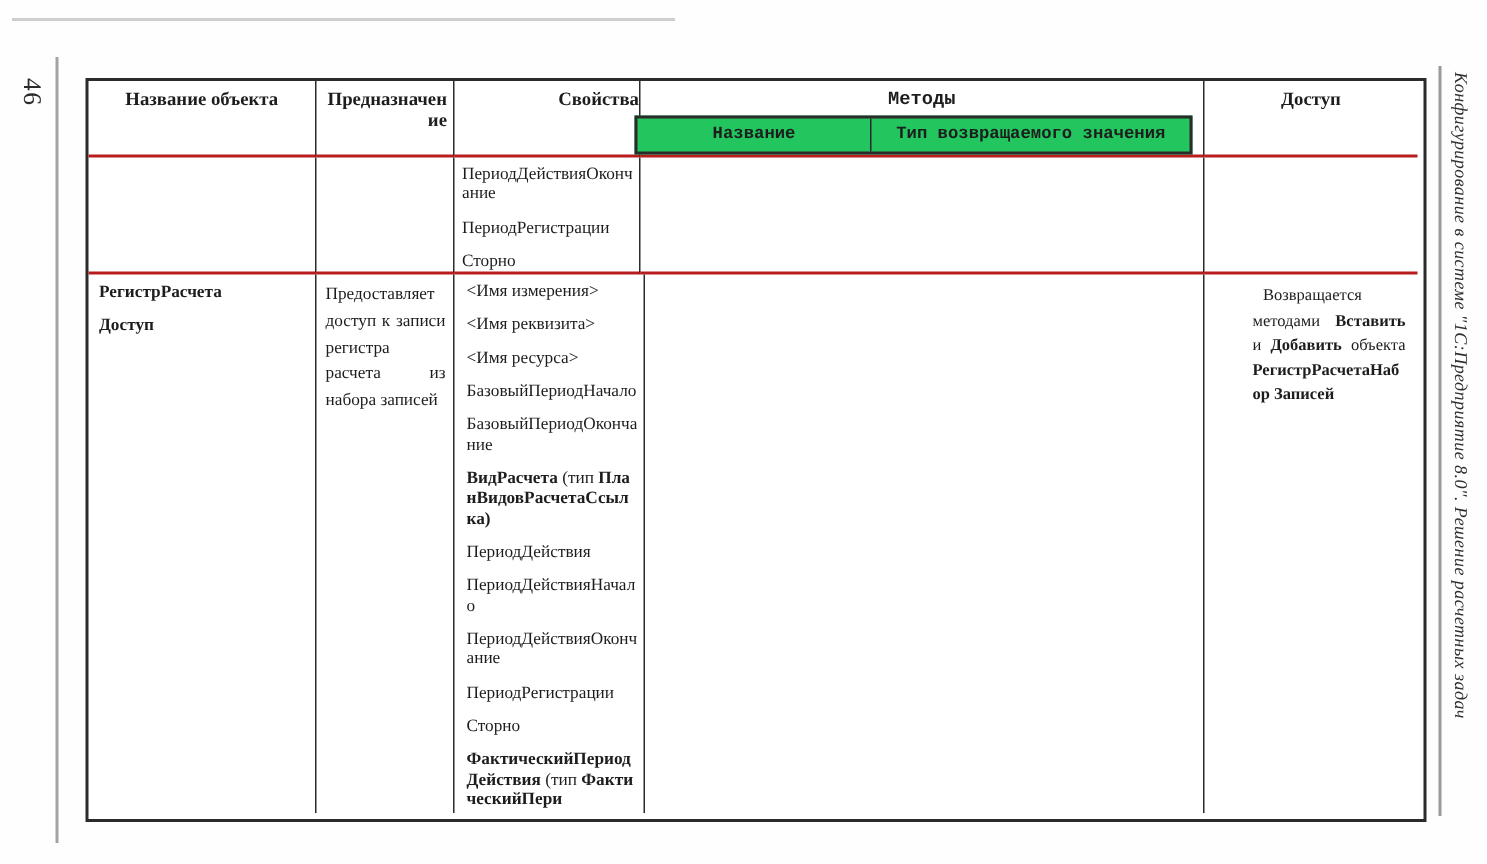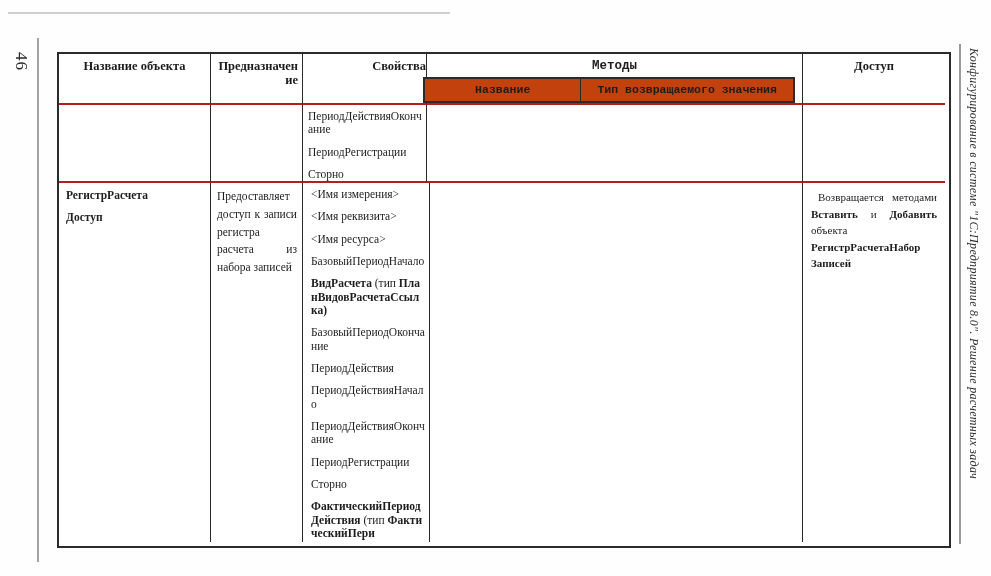--- a/index.html
+++ b/index.html
@@ -33,32 +33,32 @@
     border:2px solid #2b2b2b;background:#fff;
   }
   .cell{position:absolute;box-sizing:border-box;overflow:hidden;}
   .br{border-right:1px solid #2b2b2b;}
   .bb{border-bottom:2px solid #b91c1c;}
   .hdr{font-weight:bold;font-size:12.5px;text-align:center;padding-top:5px;line-height:1.15;}
   .hdr-wrap{word-break:break-all;padding-left:4px;padding-right:4px;}
   .methods-hdr{overflow:visible;}
   .sub-box{
     position:absolute;left:-4px;top:23px;width:372px;height:26px;
-    border:2px solid #2b2b2b;background:#c2410c;display:flex;box-sizing:border-box;
+    border:2px solid #2b2b2b;background:#22c55e;display:flex;box-sizing:border-box;
   }
   .sub-cell{font-weight:bold;font-size:11.5px;text-align:center;line-height:21px;box-sizing:border-box;}
   .sub-cell.first{width:42.5%;border-right:1px solid #2b2b2b;}
   .sub-cell.second{width:57.5%;}
   .props{font-size:11.5px;line-height:1.16;padding:5px 4px 0 5px;word-break:break-all;}
   .props .prop-item{margin:0 0 9px 0;}
   .objname{font-size:11.5px;font-weight:bold;padding:6px 0 0 7px;line-height:1.2;}
   .objname .prop-item{margin:0 0 8px 0;}
   .purpose{font-size:11.5px;line-height:1.55;padding:5px 5px 0 6px;text-align:justify;}
   .access{font-size:11px;line-height:1.5;padding:6px 8px 0 8px;text-align:justify;overflow-wrap:break-word;}
-  .access .prop-item{text-indent:7px;}
+  .access .prop-item{text-indent:7px;margin-left:24px;}
   span.b{font-weight:bold;}
 </style>
 </head>
 <body>
 
 <div class="page">
 
   <div class="artifact-top"></div>
   <div class="rule-left"></div>
   <div class="rule-right"></div>
@@ -93,22 +93,22 @@
     <div class="cell objname br" style="left:0;top:129px;width:152px;height:359px;">
         <div class="prop-item"><span class="b">РегистрРасчета</span></div>
         <div class="prop-item"><span class="b">Доступ</span></div>
       </div>
     <div class="cell purpose br" style="left:152px;top:129px;width:92px;height:359px;">Предоставляет доступ к записи регистра расчета из набора записей</div>
     <div class="cell props br" style="left:247px;top:129px;width:124px;height:359px;">
         <div class="prop-item"><span>&lt;Имя измерения&gt;</span></div>
         <div class="prop-item"><span>&lt;Имя реквизита&gt;</span></div>
         <div class="prop-item"><span>&lt;Имя ресурса&gt;</span></div>
         <div class="prop-item"><span>БазовыйПериодНачало</span></div>
+        <div class="prop-item"><span>БазовыйПериодОкончание</span></div>
         <div class="prop-item"><span class="b">ВидРасчета</span><span> (тип </span><span class="b">ПланВидовРасчетаСсылка)</span></div>
-        <div class="prop-item"><span>БазовыйПериодОкончание</span></div>
         <div class="prop-item"><span>ПериодДействия</span></div>
         <div class="prop-item"><span>ПериодДействияНачало</span></div>
         <div class="prop-item"><span>ПериодДействияОкончание</span></div>
         <div class="prop-item"><span>ПериодРегистрации</span></div>
         <div class="prop-item"><span>Сторно</span></div>
         <div class="prop-item"><span class="b">ФактическийПериодДействия</span><span> (тип </span><span class="b">ФактическийПери</span></div>
       </div>
     <div class="cell br" style="left:368px;top:129px;width:376px;height:359px;"></div>
     <div class="cell access" style="left:744px;top:129px;width:142px;height:359px;">
         <div class="prop-item"><span>Возвращается методами </span><span class="b">Вставить</span><span> и </span><span class="b">Добавить</span><span> объекта </span><span class="b">РегистрРасчетаНабор Записей</span></div>

